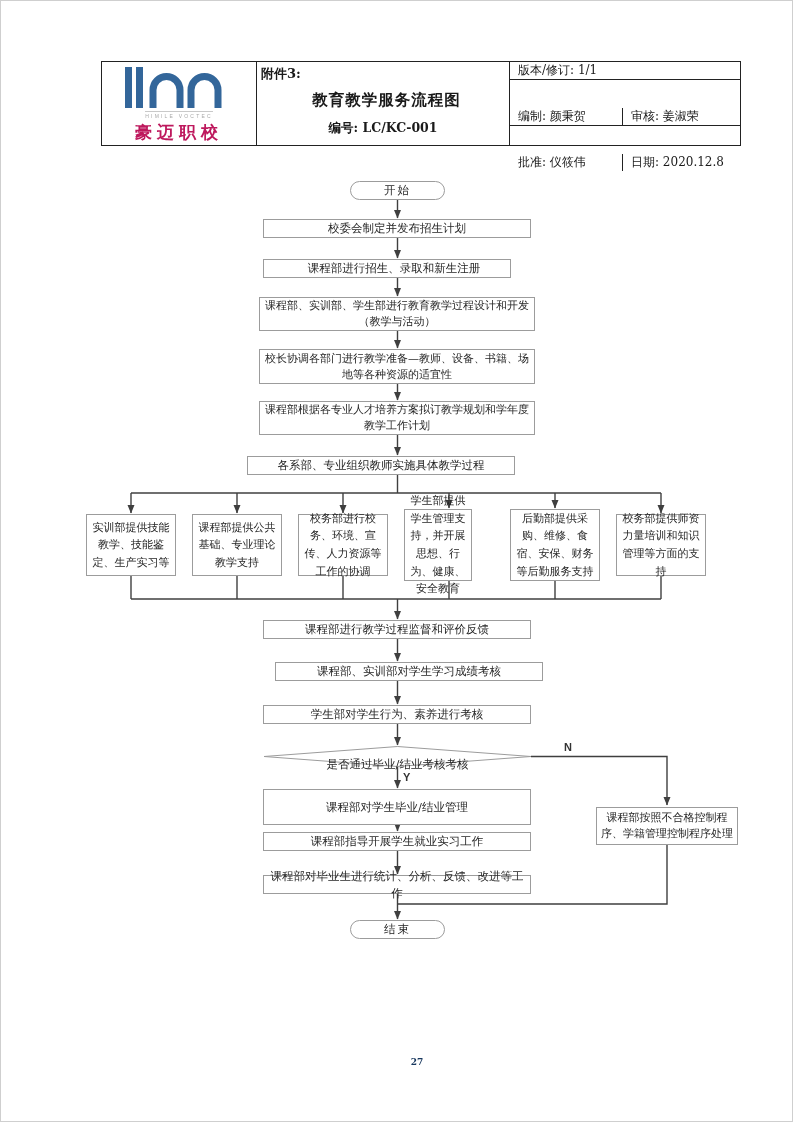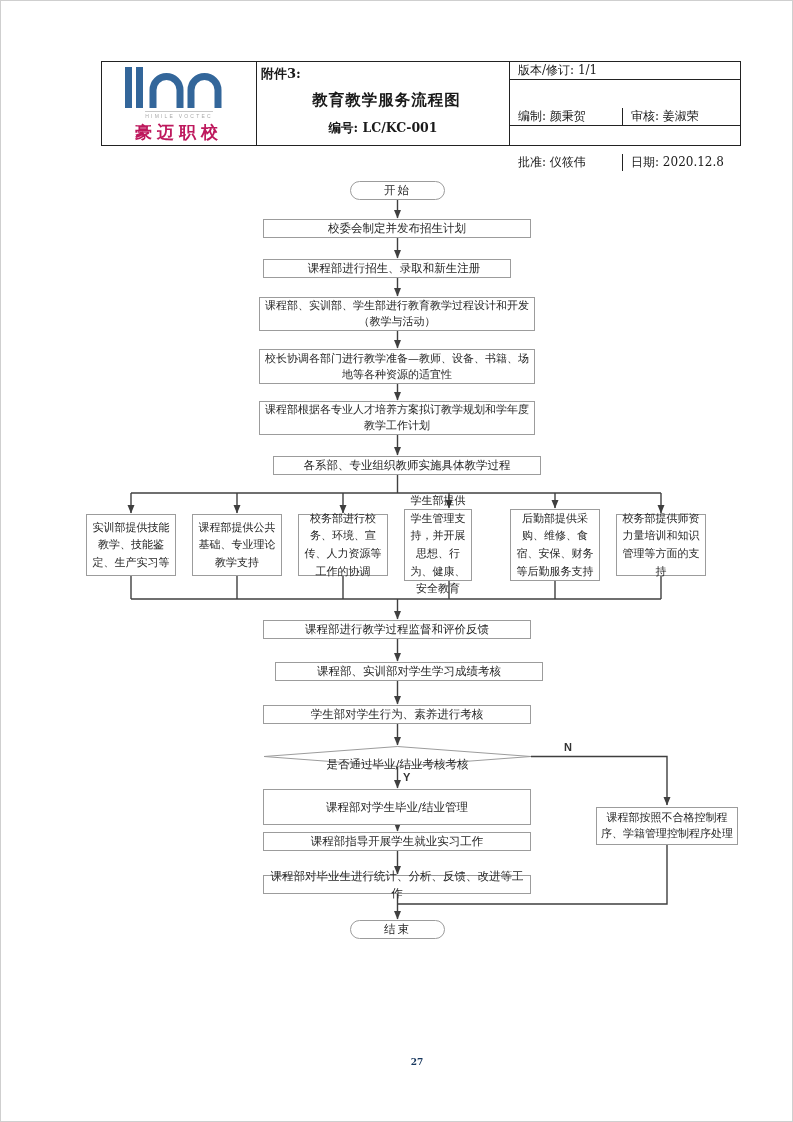--- a/index.html
+++ b/index.html
@@ -181,21 +181,21 @@
   <div class="fbox" style="left:262px; top:218px; width:268px; height:19px;">校委会制定并发布招生计划</div>
 
   <div class="fbox" style="left:262px; top:258px; width:248px; height:19px;padding-left:16px;">课程部进行招生、录取和新生注册</div>
 
   <div class="fbox two-line" style="left:258px; top:296px; width:276px; height:34px;">课程部、实训部、学生部进行教育教学过程设计和开发（教学与活动）</div>
 
   <div class="fbox two-line" style="left:258px; top:348px; width:276px; height:35px;">校长协调各部门进行教学准备—教师、设备、书籍、场地等各种资源的适宜性</div>
 
   <div class="fbox two-line" style="left:258px; top:400px; width:276px; height:34px;">课程部根据各专业人才培养方案拟订教学规划和学年度教学工作计划</div>
 
-  <div class="fbox" style="left:272px; top:455px; width:268px; height:19px;">各系部、专业组织教师实施具体教学过程</div>
+  <div class="fbox" style="left:246px; top:455px; width:268px; height:19px;">各系部、专业组织教师实施具体教学过程</div>
 
   <div class="fbox para" style="left:85px;  top:513px; width:90px; height:62px;">实训部提供技能教学、技能鉴定、生产实习等</div>
   <div class="fbox para" style="left:191px; top:513px; width:90px; height:62px;">课程部提供公共基础、专业理论教学支持</div>
   <div class="fbox para" style="left:297px; top:513px; width:90px; height:62px;">校务部进行校务、环境、宣传、人力资源等工作的协调</div>
   <div class="fbox para" style="left:403px; top:508px; width:68px; height:72px;">学生部提供学生管理支持，并开展思想、行为、健康、安全教育</div>
   <div class="fbox para" style="left:509px; top:508px; width:90px; height:72px;">后勤部提供采购、维修、食宿、安保、财务等后勤服务支持</div>
   <div class="fbox para" style="left:615px; top:513px; width:90px; height:62px;">校务部提供师资力量培训和知识管理等方面的支持</div>
 
   <div class="fbox" style="left:262px; top:619px; width:268px; height:19px;">课程部进行教学过程监督和评价反馈</div>
 

